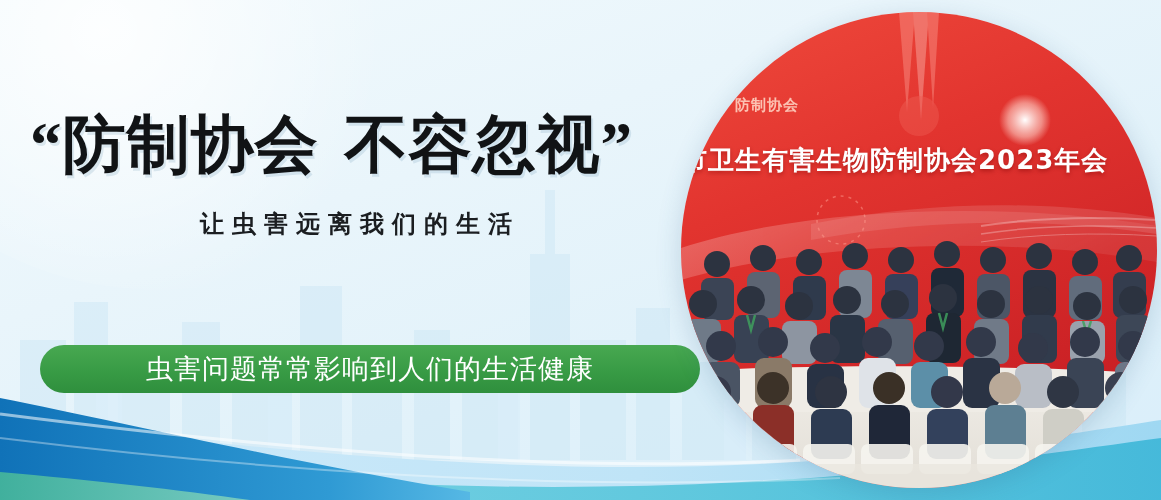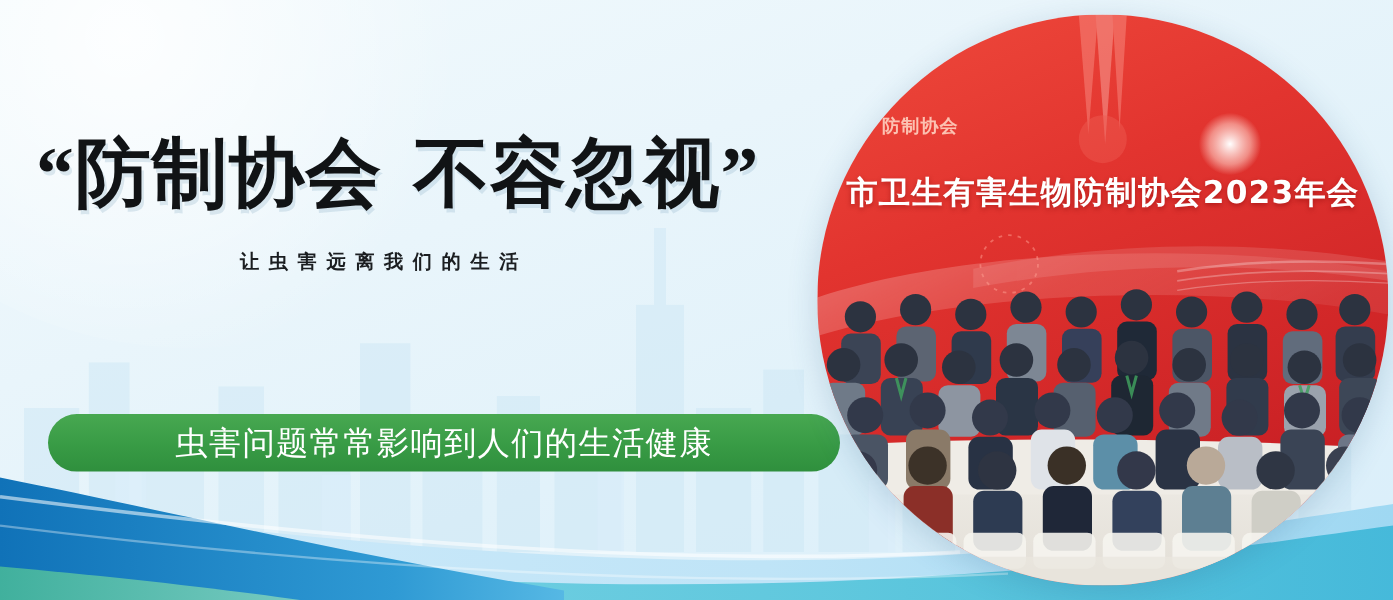--- a/index.html
+++ b/index.html
@@ -26,21 +26,21 @@
     position:absolute;left:30px;top:113px;
     font-size:63px;line-height:1;font-weight:700;color:#111315;
     letter-spacing:1px;white-space:nowrap;
     text-shadow:2px 3px 0 rgba(120,160,185,.22);
     font-family:"DejaVu Sans","Liberation Sans",sans-serif;
   }
   .headline .q{font-family:"Liberation Serif","DejaVu Serif",serif;}
   .headline .gap{display:inline-block;width:26px;}
   .subtitle{
     position:absolute;left:200px;top:208px;
-    font-size:16px;font-weight:700;color:#1b1e21;letter-spacing:8px;
+    font-size:24px;font-weight:700;color:#1b1e21;letter-spacing:8px;
     white-space:nowrap;
     font-family:"DejaVu Sans","Liberation Sans",sans-serif;
   }
   .green-headline{
     position:absolute;left:36px;top:268px;
     font-size:62px;line-height:1;font-weight:700;color:#369b44;
     letter-spacing:2px;white-space:nowrap;
     text-shadow:1px 2px 0 rgba(255,255,255,.55);
     font-family:"DejaVu Sans","Liberation Sans",sans-serif;
   }
@@ -60,21 +60,21 @@
     font-family:"DejaVu Sans","Liberation Sans",sans-serif;
   }
   
   .photo{
     position:absolute;left:681px;top:12px;width:476px;height:476px;
     border-radius:50%;overflow:hidden;
     box-shadow:0 6px 26px rgba(40,90,130,.20);
   }
   .photo-svg{display:block;width:476px;height:476px;}
   .photo-band{
-    position:absolute;left:0;width:100%;text-align:center;
+    position:absolute;left:0;width:100%;
     color:#ffffff;font-weight:700;white-space:nowrap;
     text-shadow:0 2px 4px rgba(120,0,0,.45);
     font-family:"DejaVu Sans","Liberation Sans",sans-serif;
   }
   .band1{top:131px;font-size:26px;letter-spacing:1px;}
   .band2{top:168px;font-size:26px;letter-spacing:1px;}
   .photo-logo{
     position:absolute;left:54px;top:84px;font-size:15px;color:#ffd9c8;
     font-weight:700;letter-spacing:1px;opacity:.85;
     font-family:"Liberation Serif","DejaVu Serif",serif;

